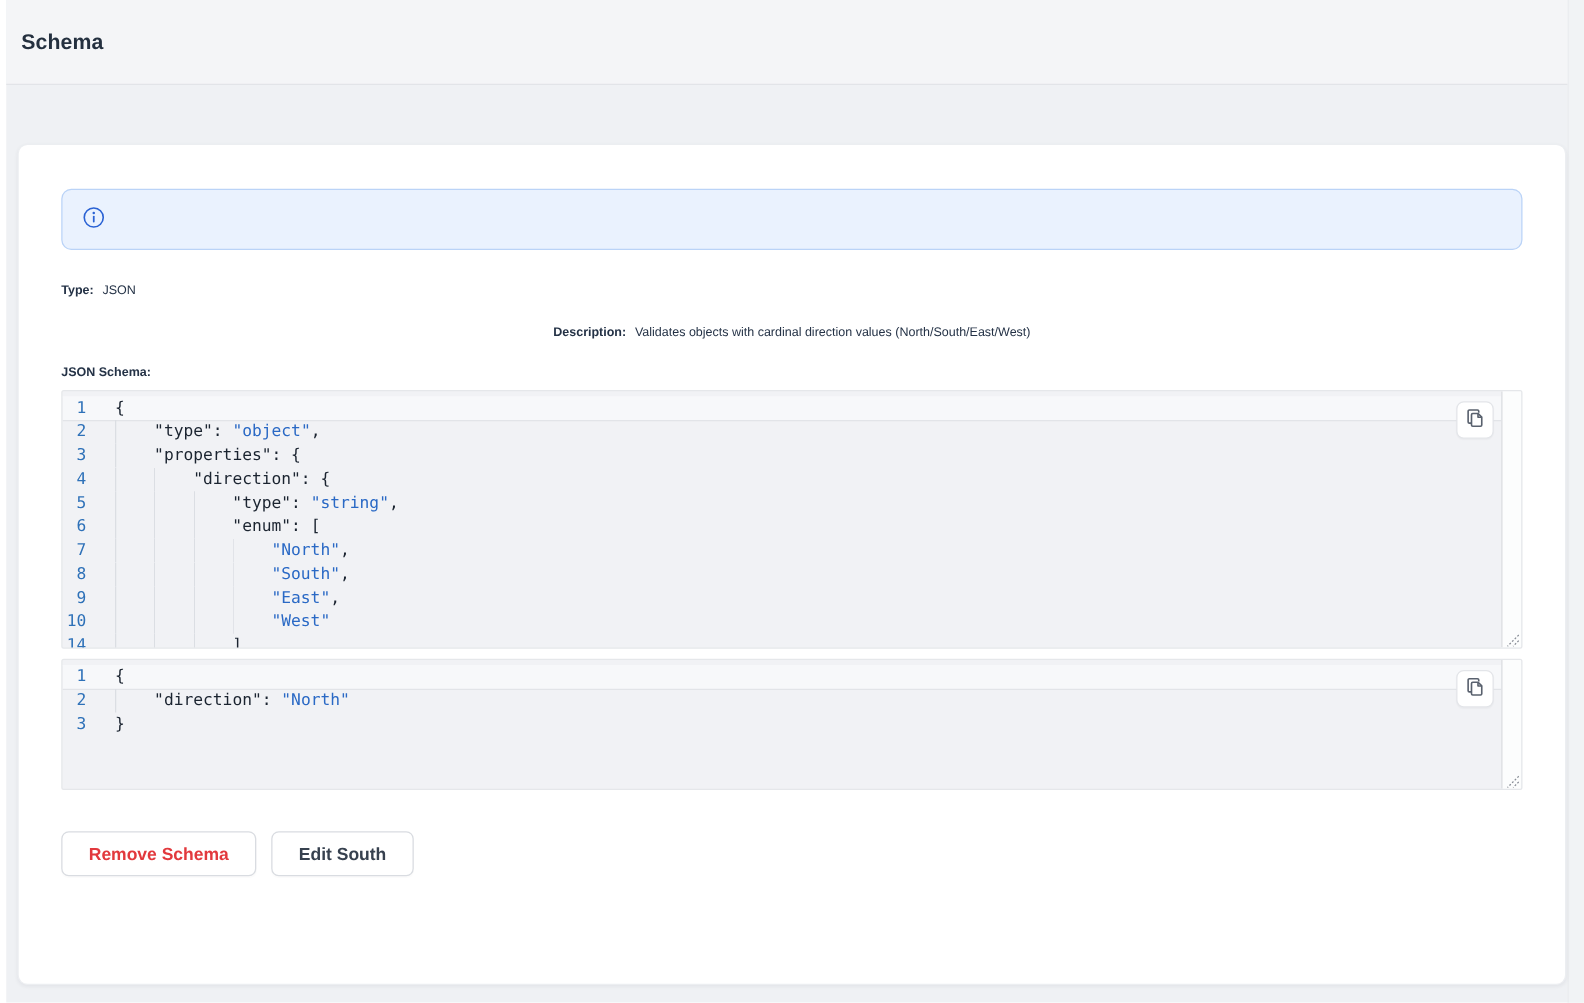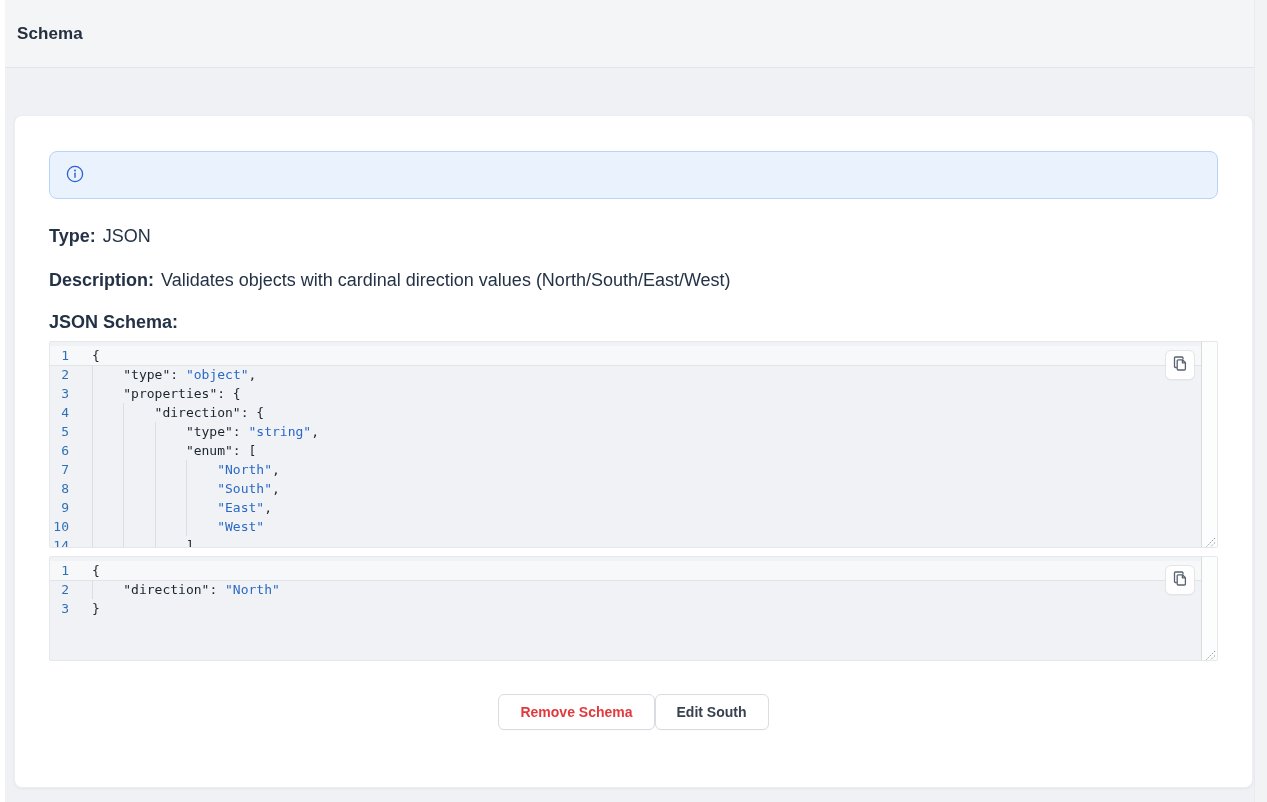--- a/index.html
+++ b/index.html
@@ -18,25 +18,25 @@
   .card { position:absolute; left:14px; top:115px; width:1239px; height:673px;
           background:#ffffff; border-radius:8px; border:1px solid #eceef1;
           box-shadow:0 1px 3px rgba(16,24,40,.05); padding:35px 34px 0 34px; }
 
   .alert { display:flex; align-items:flex-start; gap:13px;
            background:#eaf2fe; border:1px solid #bad3f7; border-radius:8px;
            padding:11px 16px; }
   .alert .alert-text { font-size:14px; line-height:20px; color:#2a62d4; padding-top:1px; }
   .alert .info-ic { flex:0 0 auto; margin-top:2px; }
 
-  .field-row { font-size:18px; color:#243246; }
+  .field-row { font-size:10px; color:#243246; }
   .field-row .lbl { font-weight:700; }
   .field-row .val { font-weight:400; margin-left:7px; }
   .row-type { margin-top:27px; }
-  .row-desc { margin-top:23px; }
+  .row-desc { margin-top:23px;text-align:center; }
   .row-schema-label { margin-top:21px; }
   .row-example-label { margin-top:18px; }
 
   .editor { position:relative; margin-top:8px; background:#f1f2f5;
             border:1px solid #e5e7ea; border-radius:2px; overflow:hidden; }
   .editor.schema { height:207px; }
   .editor.example { height:105px; }
 
   .code-area { padding-top:4px; }
   .code-line { height:19px; line-height:19px; white-space:pre;
@@ -52,21 +52,21 @@
   .scroll-track { position:absolute; right:0; top:0; bottom:0; width:16px;
                   background:#fcfdfd; border-left:1px solid #d9dbdf; }
   .resize-grip { position:absolute; right:1px; bottom:1px; width:12px; height:12px;
                  cursor:nwse-resize; }
 
   .copy-btn { position:absolute; top:8px; right:22px; width:30px; height:30px;
               background:#ffffff; border:1px solid #e3e5e9; border-radius:6px;
               display:flex; align-items:center; justify-content:center; cursor:pointer;
               box-shadow:0 1px 1px rgba(16,24,40,.03); }
 
-  .btn-row { margin-top:33px; display:flex; justify-content:center; }
+  .btn-row { margin-top:33px; display:flex; justify-content:flex-start; gap:12px; }
   .btn { height:36px; padding:0 21px; background:#ffffff; border:1px solid #d9dce1;
          border-radius:6px; font-family:"Liberation Sans", sans-serif;
          font-size:14px; font-weight:700; cursor:pointer;
          box-shadow:0 1px 1px rgba(16,24,40,.02); }
   .btn.danger { color:#e2393d; }
   .btn.default { color:#37414f; }
 </style>
 </head>
 <body>
 

